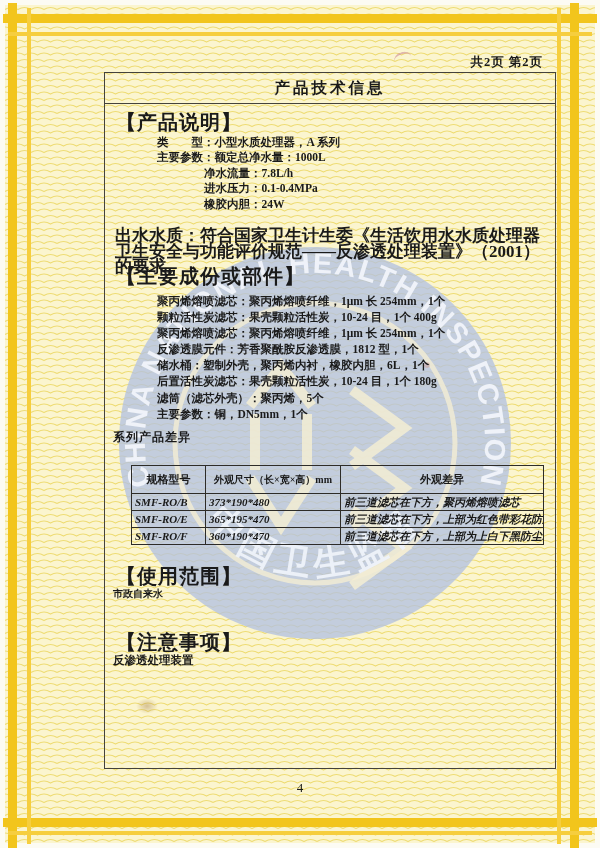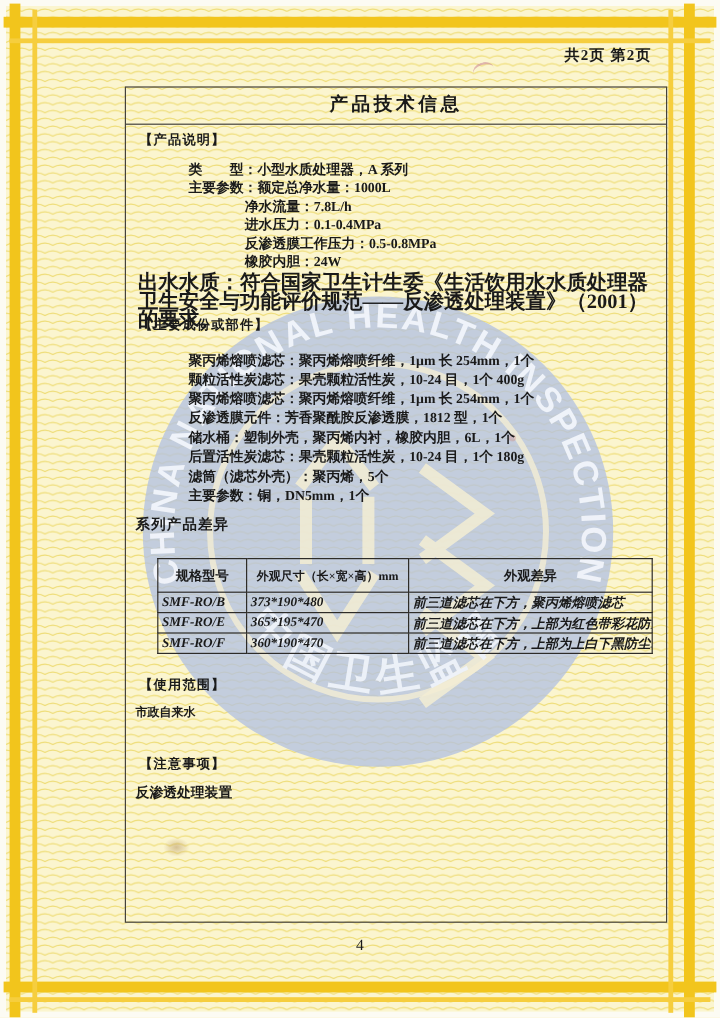--- a/index.html
+++ b/index.html
@@ -27,31 +27,31 @@
   
   .seal{position:absolute;left:100px;top:238px;width:436px;height:420px;z-index:1;}
   
   .stain{position:absolute;z-index:2;pointer-events:none;}
   #stain-1{left:136px;top:698px;width:22px;height:16px;border-radius:50%;
            background:radial-gradient(ellipse at center,#a9824a 0%,rgba(169,130,74,0) 70%);opacity:.45;}
   #stain-2{left:394px;top:52px;width:18px;height:12px;border-top:2px solid #cf8e9b;
            border-radius:50%;transform:rotate(-18deg);opacity:.6;}
   #stain-3{left:424px;top:362px;width:6px;height:6px;border-radius:50%;background:#d29595;opacity:.4;}
   
-  .page-note{position:absolute;top:38px;right:57px;z-index:4;
+  .page-note{position:absolute;top:54px;right:57px;z-index:4;
              font-size:12.5px;font-weight:bold;letter-spacing:1px;}
   .page-number{position:absolute;top:780px;left:0;right:0;text-align:center;
                z-index:4;font-size:13px;}
   
   .docbox{position:absolute;left:104px;top:72px;width:450px;height:695px;
           border:1.5px solid #44423c;z-index:4;}
   .doc-title{position:absolute;left:0;right:0;top:0;height:30px;line-height:30px;
              text-align:center;font-size:15.5px;font-weight:bold;letter-spacing:3px;
              border-bottom:1.5px solid #44423c;}
-  .sec-h{position:absolute;left:11px;font-size:11px;font-weight:bold;letter-spacing:1px;}
+  .sec-h{position:absolute;left:11px;font-size:20px;font-weight:bold;letter-spacing:1px;}
   #h-desc{top:36px;}
   #h-comp{top:190px;}
   #h-usage{top:490px;}
   #h-notes{top:556px;}
   .bline{font-size:11.5px;font-weight:600;white-space:nowrap;}
   .desc-lines{position:absolute;left:52px;top:62px;line-height:15.4px;}
   .param-lines{position:absolute;left:99px;top:93px;line-height:15.4px;}
   .water-par{position:absolute;left:10px;top:155px;width:433px;
              font-size:17px;font-weight:600;line-height:15.6px;}
   .comp-lines{position:absolute;left:52px;top:220px;line-height:16.1px;}
@@ -131,21 +131,20 @@
   <div class="sec-h" id="h-desc">【产品说明】</div>
 
   <div class="desc-lines">
     <div class="bline">类　　型：小型水质处理器，A 系列</div>
     <div class="bline">主要参数：额定总净水量：1000L</div>
   </div>
 
   <div class="param-lines">
     <div class="bline">净水流量：7.8L/h</div>
     <div class="bline">进水压力：0.1-0.4MPa</div>
-    <div class="bline">反渗透膜工作压力：0.5-0.8MPa</div>
     <div class="bline">橡胶内胆：24W</div>
   </div>
 
   <div class="water-par">出水水质：符合国家卫生计生委《生活饮用水水质处理器卫生安全与功能评价规范——反渗透处理装置》（2001）的要求。</div>
 
   <div class="sec-h" id="h-comp">【主要成份或部件】</div>
 
   <div class="comp-lines">
     <div class="bline">聚丙烯熔喷滤芯：聚丙烯熔喷纤维，1μm 长 254mm，1个</div>
     <div class="bline">颗粒活性炭滤芯：果壳颗粒活性炭，10-24 目，1个 400g</div>

